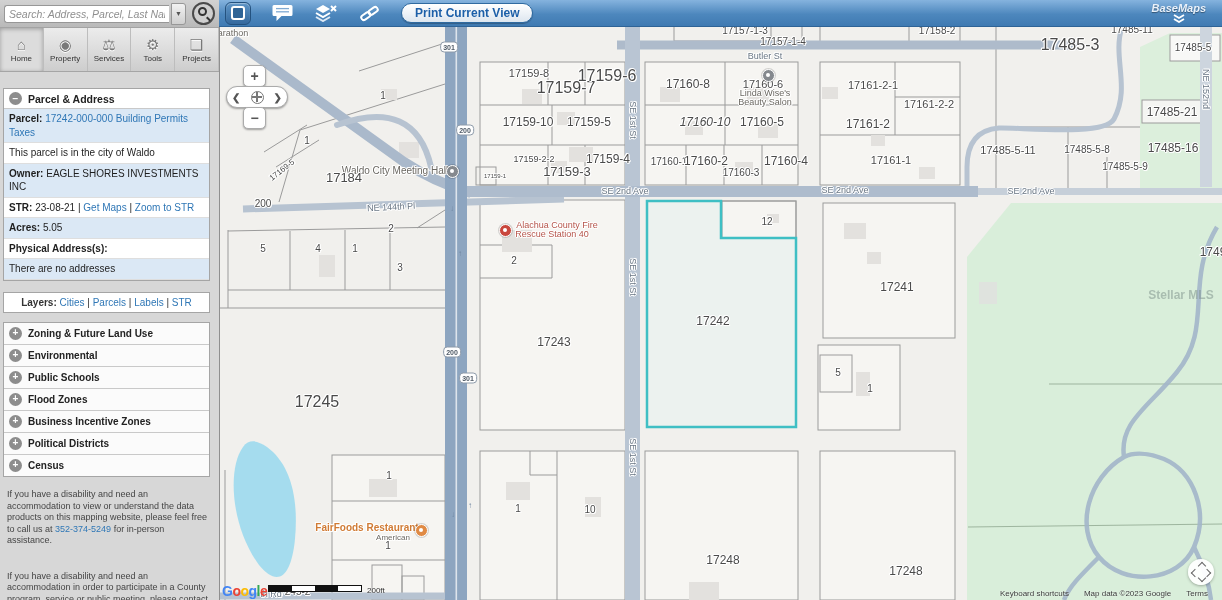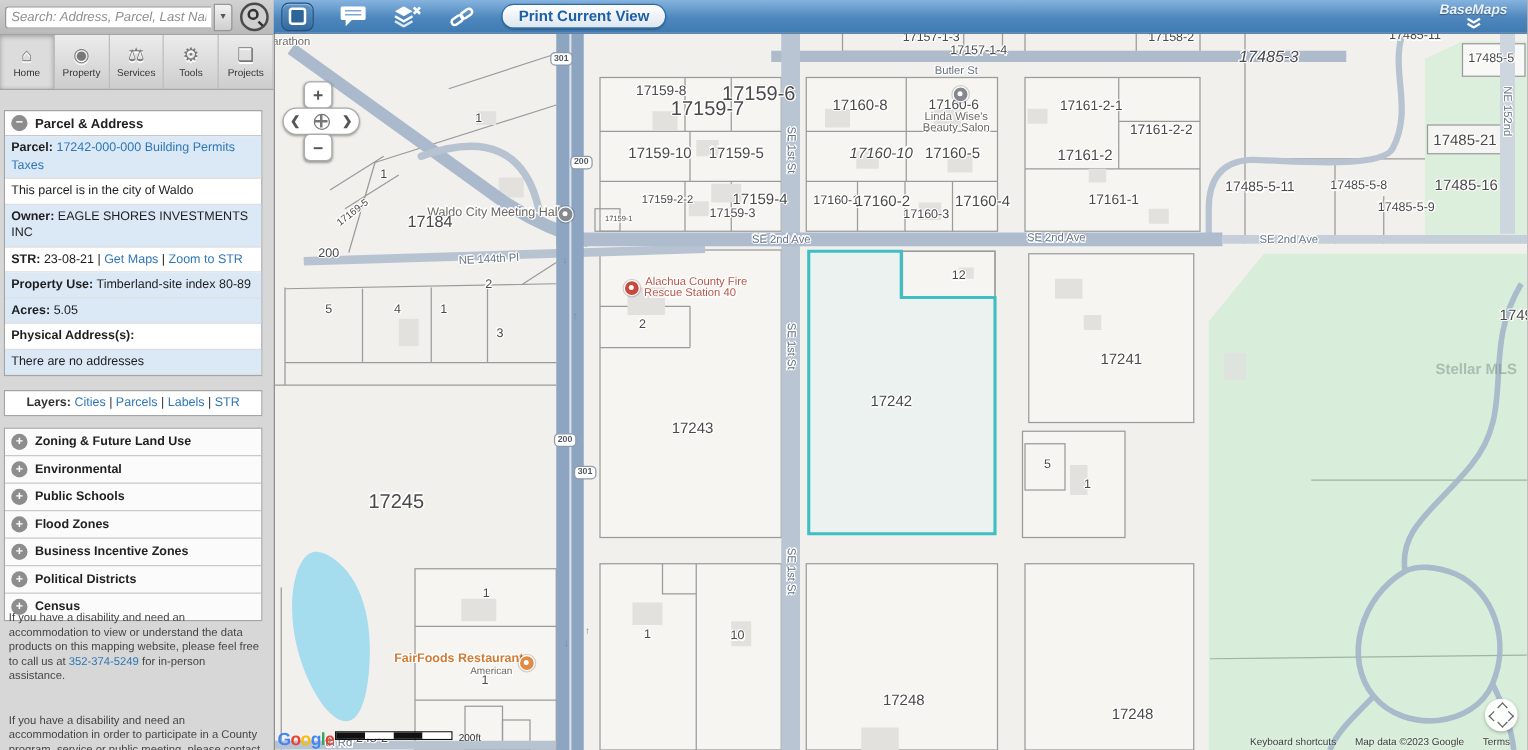--- a/index.html
+++ b/index.html
@@ -133,21 +133,20 @@
     <div id="panel">
       <div class="phead">
         <span class="circ">−</span>
         <span>Parcel &amp; Address</span>
       </div>
       <div id="prows">
           <div class="prow blue"><b>Parcel:</b> <span class="link">17242-000-000</span> <span class="link">Building Permits</span> <span class="link">Taxes</span> </div>
           <div class="prow white"><span>This parcel is in the city of Waldo</span> </div>
           <div class="prow blue"><b>Owner:</b> <span>EAGLE SHORES INVESTMENTS INC</span> </div>
           <div class="prow white"><b>STR:</b> <span>23-08-21 |</span> <span class="link">Get Maps</span> <span>|</span> <span class="link">Zoom to STR</span> </div>
-          <div class="prow blue"><b>Property Use:</b> <span>Timberland-site index 80-89</span> </div>
           <div class="prow blue"><b>Acres:</b> <span>5.05</span> </div>
           <div class="prow white"><b>Physical Address(s):</b> </div>
           <div class="prow blue"><span>There are no addresses</span> </div>
         </div>
     </div>
     <div id="layersbar"><b>Layers: </b><span class="link">Cities</span> | <span class="link">Parcels</span> | <span class="link">Labels</span> | <span class="link">STR</span></div>
     <div id="accordion">
         <div class="acc">
           <span class="circ">+</span>
           <span>Zoning &amp; Future Land Use</span>
@@ -323,21 +322,21 @@
       <path d="M428 174 L502 174 L502 211 L577 211 L577 400 L428 400 Z" stroke="#3fbfc4" stroke-width="2.5" fill="rgba(63,191,196,.05)"></path>
     </svg>
 
     <div id="labels">
         <div class="mlabel poi" style="left: 14px; top: 6px; transform: translate(-50%, -50%);">arathon</div>
         <div class="mlabel n" style="left: 526px; top: 3px; transform: translate(-50%, -50%);">17157-1-3</div>
         <div class="mlabel n" style="left: 564px; top: 14px; transform: translate(-50%, -50%);">17157-1-4</div>
         <div class="mlabel n" style="left: 718px; top: 3px; transform: translate(-50%, -50%);">17158-2</div>
         <div class="mlabel n" style="left: 913px; top: 2px; transform: translate(-50%, -50%);">17485-11</div>
         <div class="mlabel st" style="left: 546px; top: 29px; transform: translate(-50%, -50%);">Butler St</div>
-        <div class="mlabel n" style="left: 796px; top: 18px; font-size: 13px; transform: translate(-50%, -50%); font-style: italic;">17485-3</div>
+        <div class="mlabel n" style="left: 851px; top: 18px; font-size: 16px; transform: translate(-50%, -50%);">17485-3</div>
         <div class="mlabel n" style="left: 974px; top: 20px; transform: translate(-50%, -50%);">17485-5</div>
         <div class="mlabel st" style="left: 987px; top: 62px; transform: translate(-50%, -50%) rotate(90deg);">NE 152nd</div>
         <div class="mlabel n" style="left: 953px; top: 85px; font-size: 12px; transform: translate(-50%, -50%);">17485-21</div>
         <div class="mlabel n" style="left: 789px; top: 123px; font-size: 11px; transform: translate(-50%, -50%);">17485-5-11</div>
         <div class="mlabel n" style="left: 868px; top: 122px; transform: translate(-50%, -50%);">17485-5-8</div>
         <div class="mlabel n" style="left: 906px; top: 139px; transform: translate(-50%, -50%);">17485-5-9</div>
         <div class="mlabel n" style="left: 954px; top: 121px; font-size: 12px; transform: translate(-50%, -50%);">17485-16</div>
         <div class="mlabel n" style="left: 310px; top: 46px; font-size: 11px; transform: translate(-50%, -50%);">17159-8</div>
         <div class="mlabel n" style="left: 347px; top: 61px; font-size: 16px; transform: translate(-50%, -50%);">17159-7</div>
         <div class="mlabel n" style="left: 388px; top: 49px; font-size: 16px; transform: translate(-50%, -50%);">17159-6</div>
@@ -347,21 +346,21 @@
         <div class="mlabel poi" style="left: 546px; top: 75px; transform: translate(-50%, -50%);">Beauty Salon</div>
         <div class="mlabel n" style="left: 654px; top: 58px; font-size: 11px; transform: translate(-50%, -50%);">17161-2-1</div>
         <div class="mlabel n" style="left: 710px; top: 77px; font-size: 11px; transform: translate(-50%, -50%);">17161-2-2</div>
         <div class="mlabel n" style="left: 649px; top: 97px; font-size: 12px; transform: translate(-50%, -50%);">17161-2</div>
         <div class="mlabel n" style="left: 672px; top: 133px; font-size: 11px; transform: translate(-50%, -50%);">17161-1</div>
         <div class="mlabel n" style="left: 309px; top: 95px; font-size: 12px; transform: translate(-50%, -50%);">17159-10</div>
         <div class="mlabel n" style="left: 370px; top: 95px; font-size: 12px; transform: translate(-50%, -50%);">17159-5</div>
         <div class="mlabel n" style="left: 486px; top: 95px; font-size: 12px; transform: translate(-50%, -50%); font-style: italic;">17160-10</div>
         <div class="mlabel n" style="left: 543px; top: 95px; font-size: 12px; transform: translate(-50%, -50%);">17160-5</div>
         <div class="mlabel n" style="left: 315px; top: 132px; font-size: 9px; transform: translate(-50%, -50%);">17159-2-2</div>
-        <div class="mlabel n" style="left: 367px; top: 144px; font-size: 10px; transform: translate(-50%, -50%);">17159-3</div>
+        <div class="mlabel n" style="left: 348px; top: 144px; font-size: 13px; transform: translate(-50%, -50%);">17159-3</div>
         <div class="mlabel n" style="left: 389px; top: 132px; font-size: 12px; transform: translate(-50%, -50%);">17159-4</div>
         <div class="mlabel n" style="left: 276px; top: 149px; font-size: 6px; transform: translate(-50%, -50%);">17159-1</div>
         <div class="mlabel n" style="left: 450px; top: 134px; transform: translate(-50%, -50%);">17160-1</div>
         <div class="mlabel n" style="left: 487px; top: 134px; font-size: 12px; transform: translate(-50%, -50%);">17160-2</div>
         <div class="mlabel n" style="left: 522px; top: 145px; transform: translate(-50%, -50%);">17160-3</div>
         <div class="mlabel n" style="left: 567px; top: 134px; font-size: 12px; transform: translate(-50%, -50%);">17160-4</div>
         <div class="mlabel st" style="left: 414px; top: 93px; transform: translate(-50%, -50%) rotate(90deg);">SE 1st St</div>
         <div class="mlabel st" style="left: 414px; top: 250px; transform: translate(-50%, -50%) rotate(90deg);">SE 1st St</div>
         <div class="mlabel st" style="left: 414px; top: 430px; transform: translate(-50%, -50%) rotate(90deg);">SE 1st St</div>
         <div class="mlabel st" style="left: 406px; top: 164px; transform: translate(-50%, -50%);">SE 2nd Ave</div>

